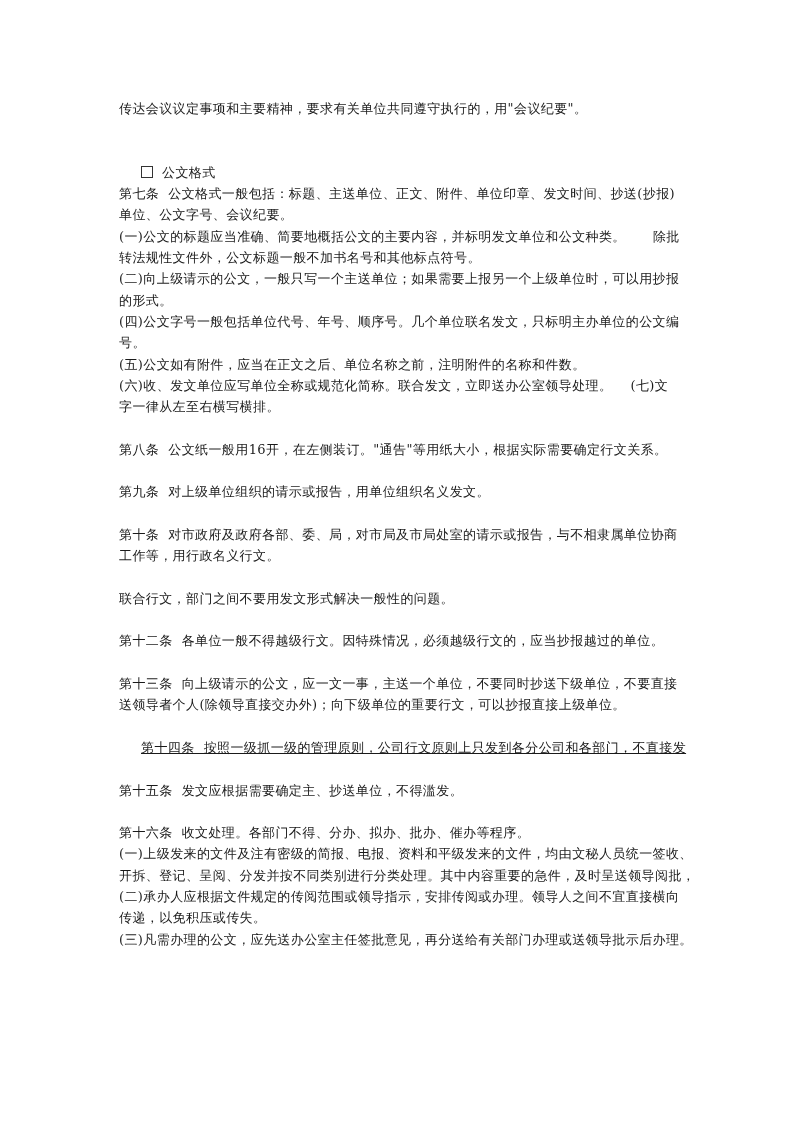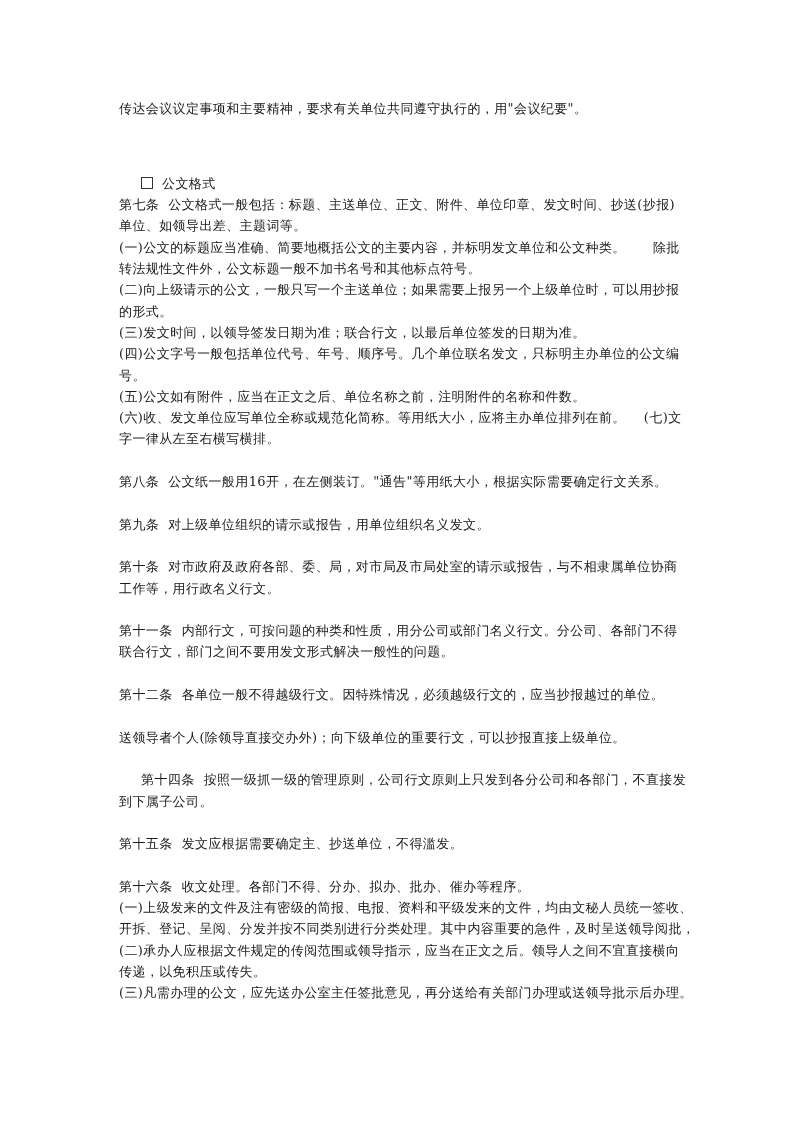--- a/index.html
+++ b/index.html
@@ -10,73 +10,71 @@
       top: 98px;
       width: 558px;
       font-family: "DejaVu Serif", "Liberation Serif", serif;
       font-size: 13px;
       line-height: 21.3px;
       color: #1a1a1a;
       letter-spacing: 0.4px;
     }
     .line { white-space: pre; height: 21.3px; }
     .blank { height: 21.3px; }
-    .heading { padding-left: 22px; margin-top: 11px; }
+    .heading { padding-left: 22px; }
     .heading .box { display: inline-block; width: 10px; height: 10px; border: 1px solid #333; margin-right: 9px; vertical-align: -1px; }
-    .indent { padding-left: 22px; }
+    .indent { padding-left: 22px; text-decoration: underline; }
   </style>
 </head>
 <body>
 
 <div class="page">
   <div class="line">传达会议议定事项和主要精神，要求有关单位共同遵守执行的，用"会议纪要"。</div>
   <div class="blank"></div>
   <div class="blank"></div>
 
   <div class="line heading"><span class="box"></span><span>公文格式</span></div>
   <div class="line">第七条  公文格式一般包括：标题、主送单位、正文、附件、单位印章、发文时间、抄送(抄报)</div>
-  <div class="line">单位、如领导出差、主题词等。</div>
+  <div class="line">单位、公文字号、会议纪要。</div>
   <div class="line">(一)公文的标题应当准确、简要地概括公文的主要内容，并标明发文单位和公文种类。      除批</div>
   <div class="line">转法规性文件外，公文标题一般不加书名号和其他标点符号。</div>
   <div class="line">(二)向上级请示的公文，一般只写一个主送单位；如果需要上报另一个上级单位时，可以用抄报</div>
   <div class="line">的形式。</div>
-  <div class="line">(三)发文时间，以领导签发日期为准；联合行文，以最后单位签发的日期为准。</div>
   <div class="line">(四)公文字号一般包括单位代号、年号、顺序号。几个单位联名发文，只标明主办单位的公文编</div>
   <div class="line">号。</div>
   <div class="line">(五)公文如有附件，应当在正文之后、单位名称之前，注明附件的名称和件数。</div>
-  <div class="line">(六)收、发文单位应写单位全称或规范化简称。等用纸大小，应将主办单位排列在前。    (七)文</div>
+  <div class="line">(六)收、发文单位应写单位全称或规范化简称。联合发文，立即送办公室领导处理。    (七)文</div>
   <div class="line">字一律从左至右横写横排。</div>
   <div class="blank"></div>
 
   <div class="line">第八条  公文纸一般用16开，在左侧装订。"通告"等用纸大小，根据实际需要确定行文关系。</div>
   <div class="blank"></div>
 
   <div class="line">第九条  对上级单位组织的请示或报告，用单位组织名义发文。</div>
   <div class="blank"></div>
 
   <div class="line">第十条  对市政府及政府各部、委、局，对市局及市局处室的请示或报告，与不相隶属单位协商</div>
   <div class="line">工作等，用行政名义行文。</div>
   <div class="blank"></div>
 
-  <div class="line">第十一条  内部行文，可按问题的种类和性质，用分公司或部门名义行文。分公司、各部门不得</div>
   <div class="line">联合行文，部门之间不要用发文形式解决一般性的问题。</div>
   <div class="blank"></div>
 
   <div class="line">第十二条  各单位一般不得越级行文。因特殊情况，必须越级行文的，应当抄报越过的单位。</div>
   <div class="blank"></div>
 
+  <div class="line">第十三条  向上级请示的公文，应一文一事，主送一个单位，不要同时抄送下级单位，不要直接</div>
   <div class="line">送领导者个人(除领导直接交办外)；向下级单位的重要行文，可以抄报直接上级单位。</div>
   <div class="blank"></div>
 
   <div class="line indent">第十四条  按照一级抓一级的管理原则，公司行文原则上只发到各分公司和各部门，不直接发</div>
-  <div class="line">到下属子公司。</div>
   <div class="blank"></div>
 
   <div class="line">第十五条  发文应根据需要确定主、抄送单位，不得滥发。</div>
   <div class="blank"></div>
 
   <div class="line">第十六条  收文处理。各部门不得、分办、拟办、批办、催办等程序。</div>
   <div class="line">(一)上级发来的文件及注有密级的简报、电报、资料和平级发来的文件，均由文秘人员统一签收、</div>
   <div class="line">开拆、登记、呈阅、分发并按不同类别进行分类处理。其中内容重要的急件，及时呈送领导阅批，</div>
-  <div class="line">(二)承办人应根据文件规定的传阅范围或领导指示，应当在正文之后。领导人之间不宜直接横向</div>
+  <div class="line">(二)承办人应根据文件规定的传阅范围或领导指示，安排传阅或办理。领导人之间不宜直接横向</div>
   <div class="line">传递，以免积压或传失。</div>
   <div class="line">(三)凡需办理的公文，应先送办公室主任签批意见，再分送给有关部门办理或送领导批示后办理。</div>
 </div>
 
 </body></html>

